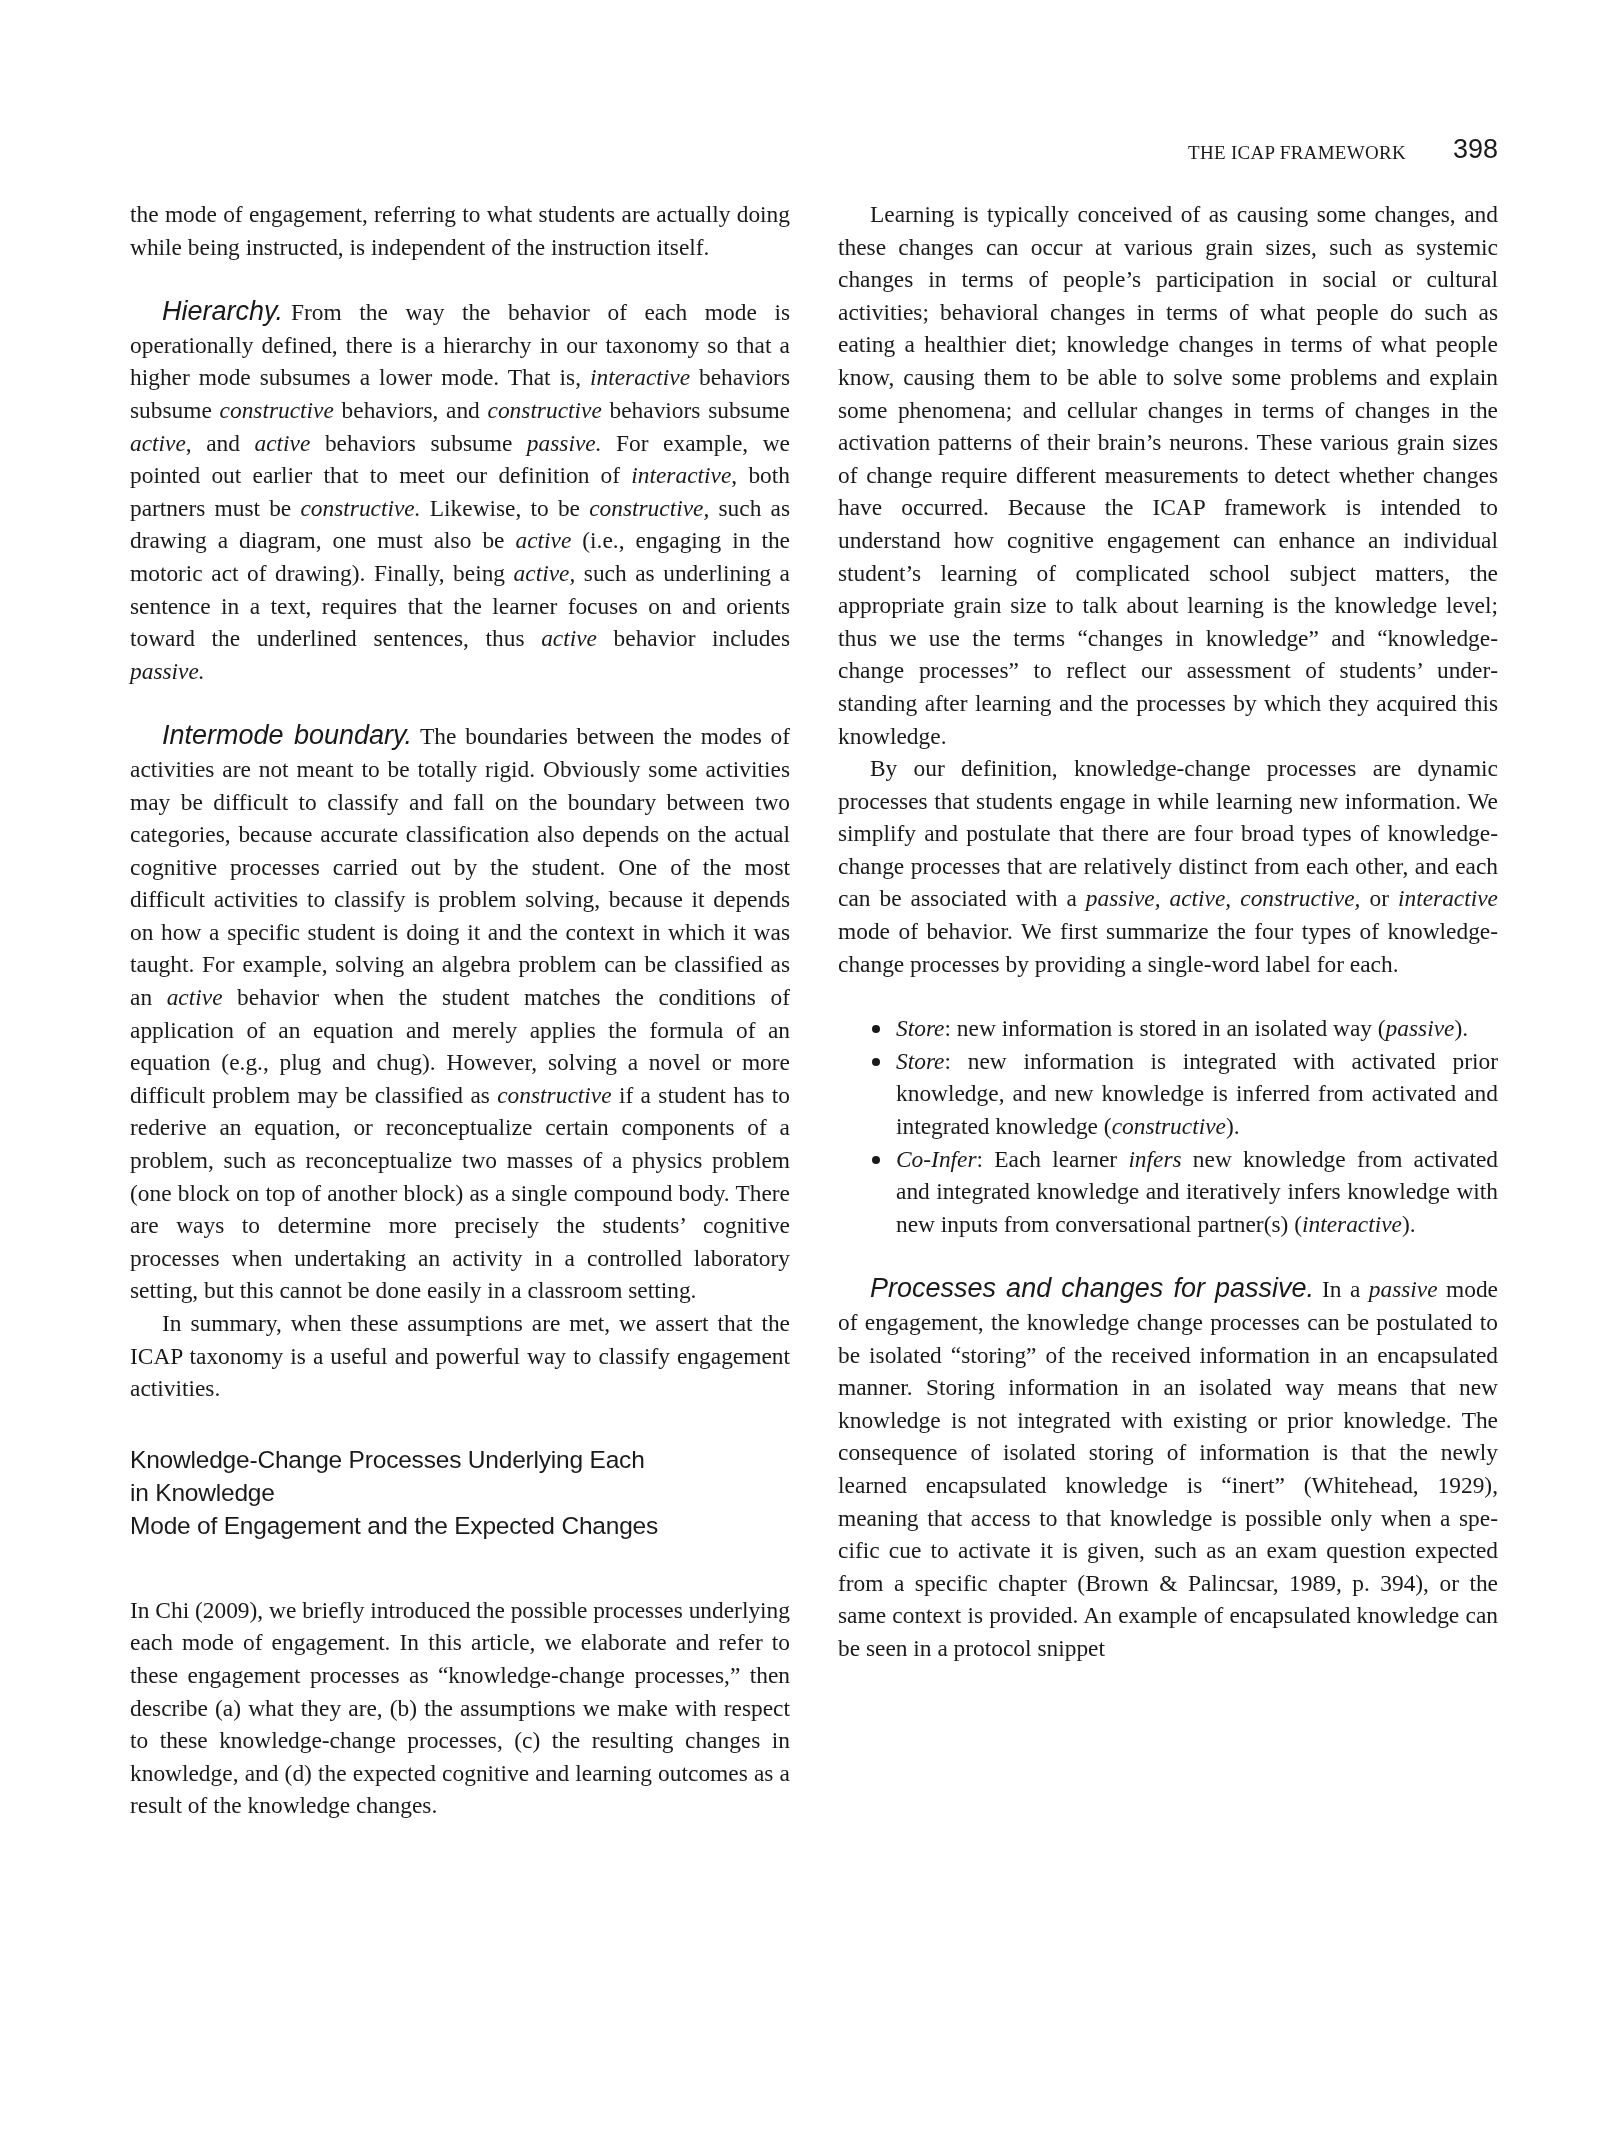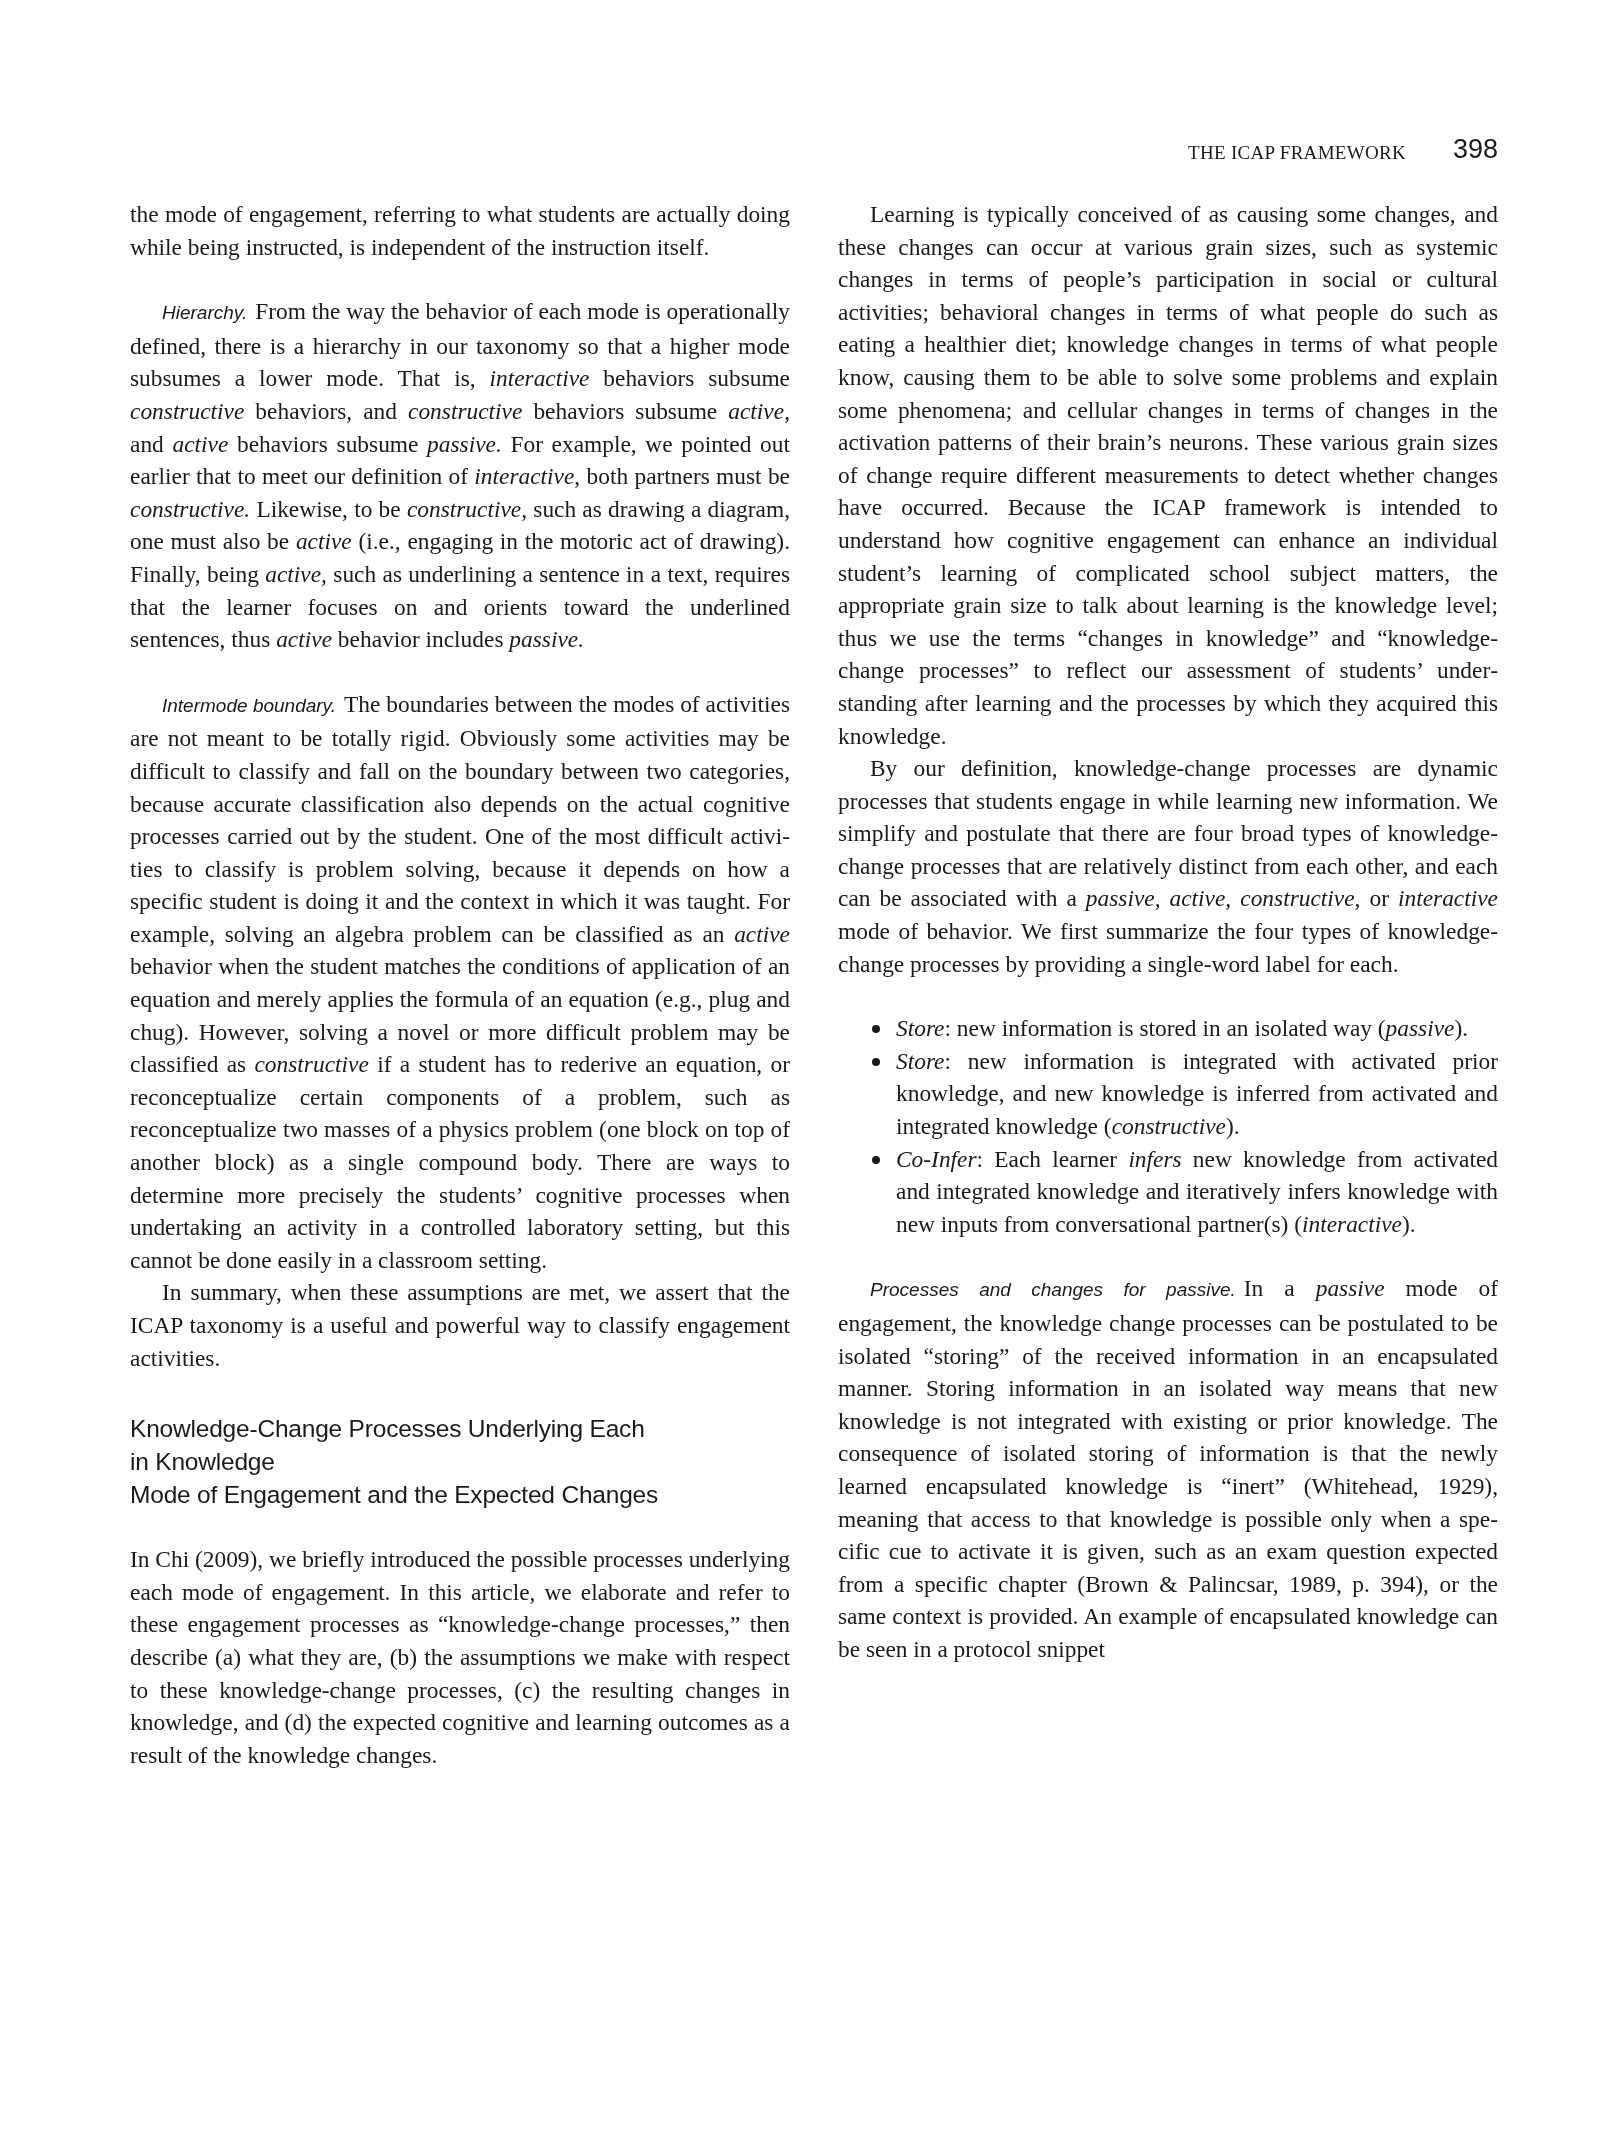--- a/index.html
+++ b/index.html
@@ -9,24 +9,24 @@
   .rh-title { position:absolute; right:92px; top:8px; font-size:19px; letter-spacing:0.3px;
               font-family:"Liberation Serif", serif; }
   .rh-page { position:absolute; right:0; top:0; font-size:27px; font-family:"Liberation Sans", sans-serif; }
   .col { position:absolute; width:660px; font-size:23.4px; line-height:32.6px; text-align:justify;
          hyphens:manual; }
   .col-left { left:130px; top:198px; }
   .col-right { left:838px; top:198px; }
   p { margin:0; }
   .indent { text-indent:32px; }
   .gap { margin-top:32px; }
-  .run-in { font-family:"Liberation Sans", sans-serif; font-style:italic; font-size:19px; margin-right:8px;margin-top:40px; }
+  .run-in { font-family:"Liberation Sans", sans-serif; font-style:italic; font-size:27px; margin-right:8px;margin-top:40px; }
   em { }
   .section-heading { font-family:"Liberation Sans", sans-serif; font-size:24.5px; line-height:33px;
-                     text-align:left; margin-top:38px; margin-bottom:32px; letter-spacing:-0.2px; }
+                     text-align:left; margin-top:38px; margin-bottom:52px; letter-spacing:-0.2px; }
   ul.bullets { list-style:none; margin:32px 0 32px 0; padding:0; }
   ul.bullets li { position:relative; padding-left:58px; }
   ul.bullets li .dot { position:absolute; left:34px; top:13px; width:8px; height:8px; border-radius:50%;
                        background:#1a1a1a; }
 </style>
 </head>
 <body>
 
 <div class="running-head">
   <span class="rh-title">THE ICAP FRAMEWORK</span>

